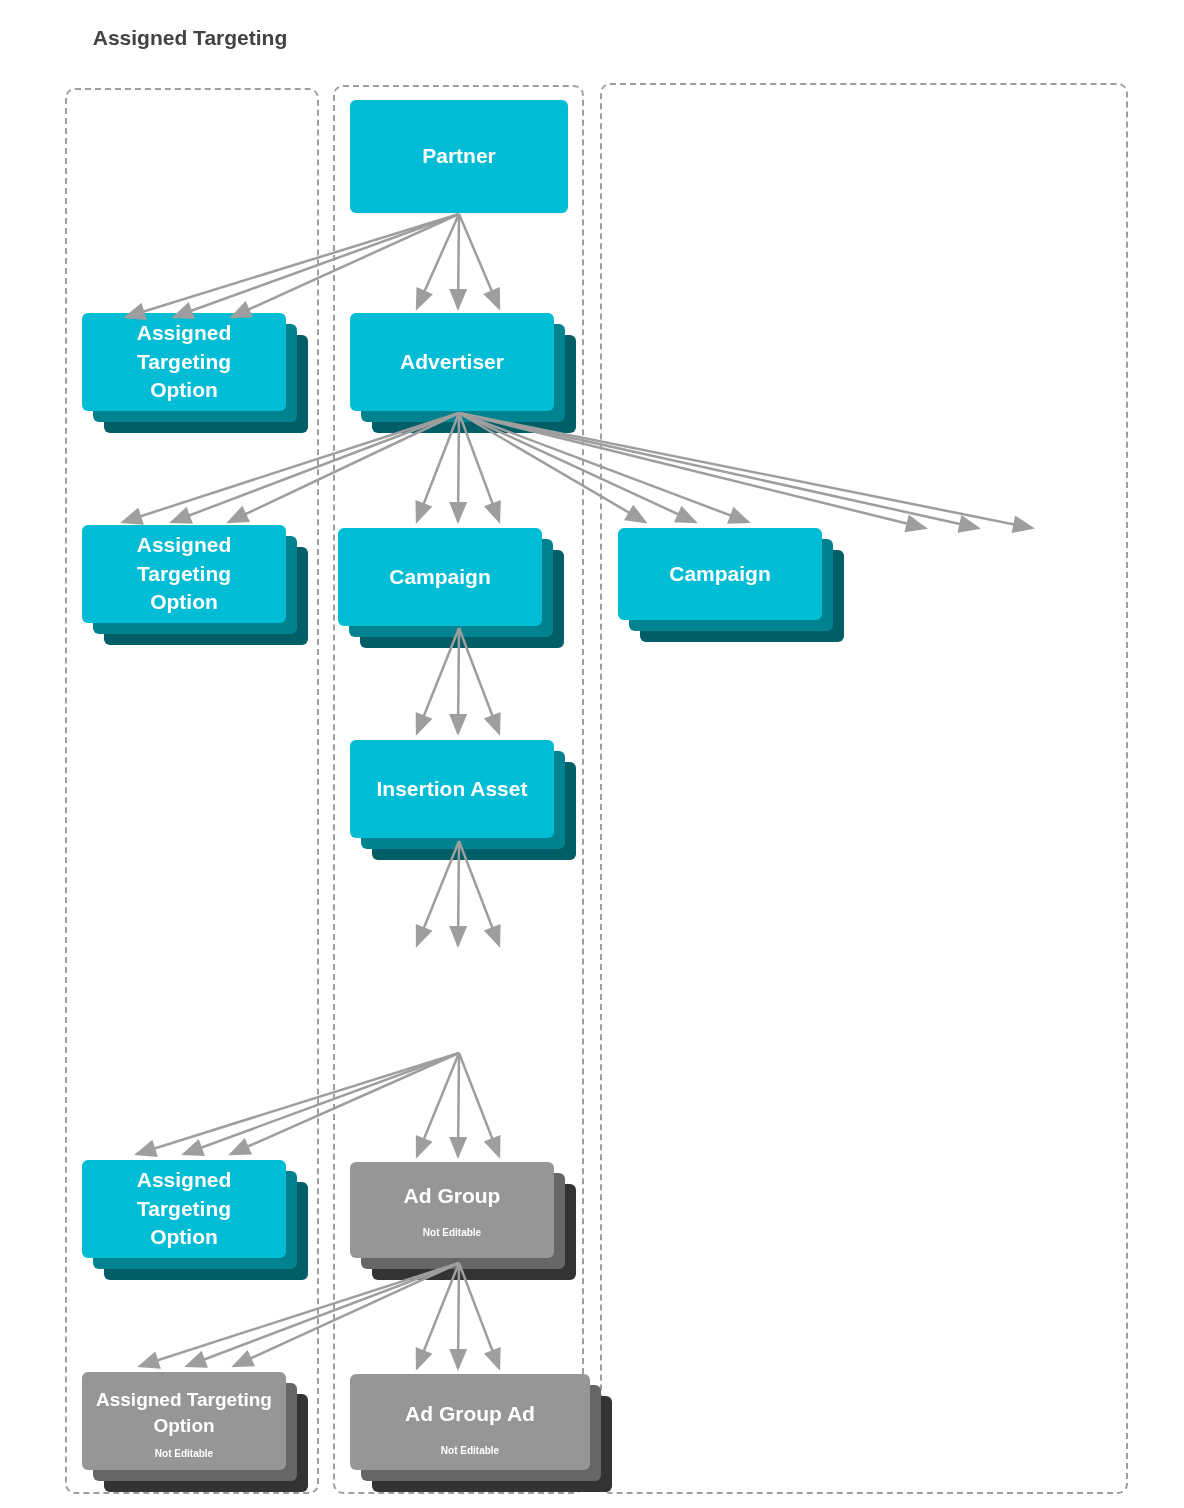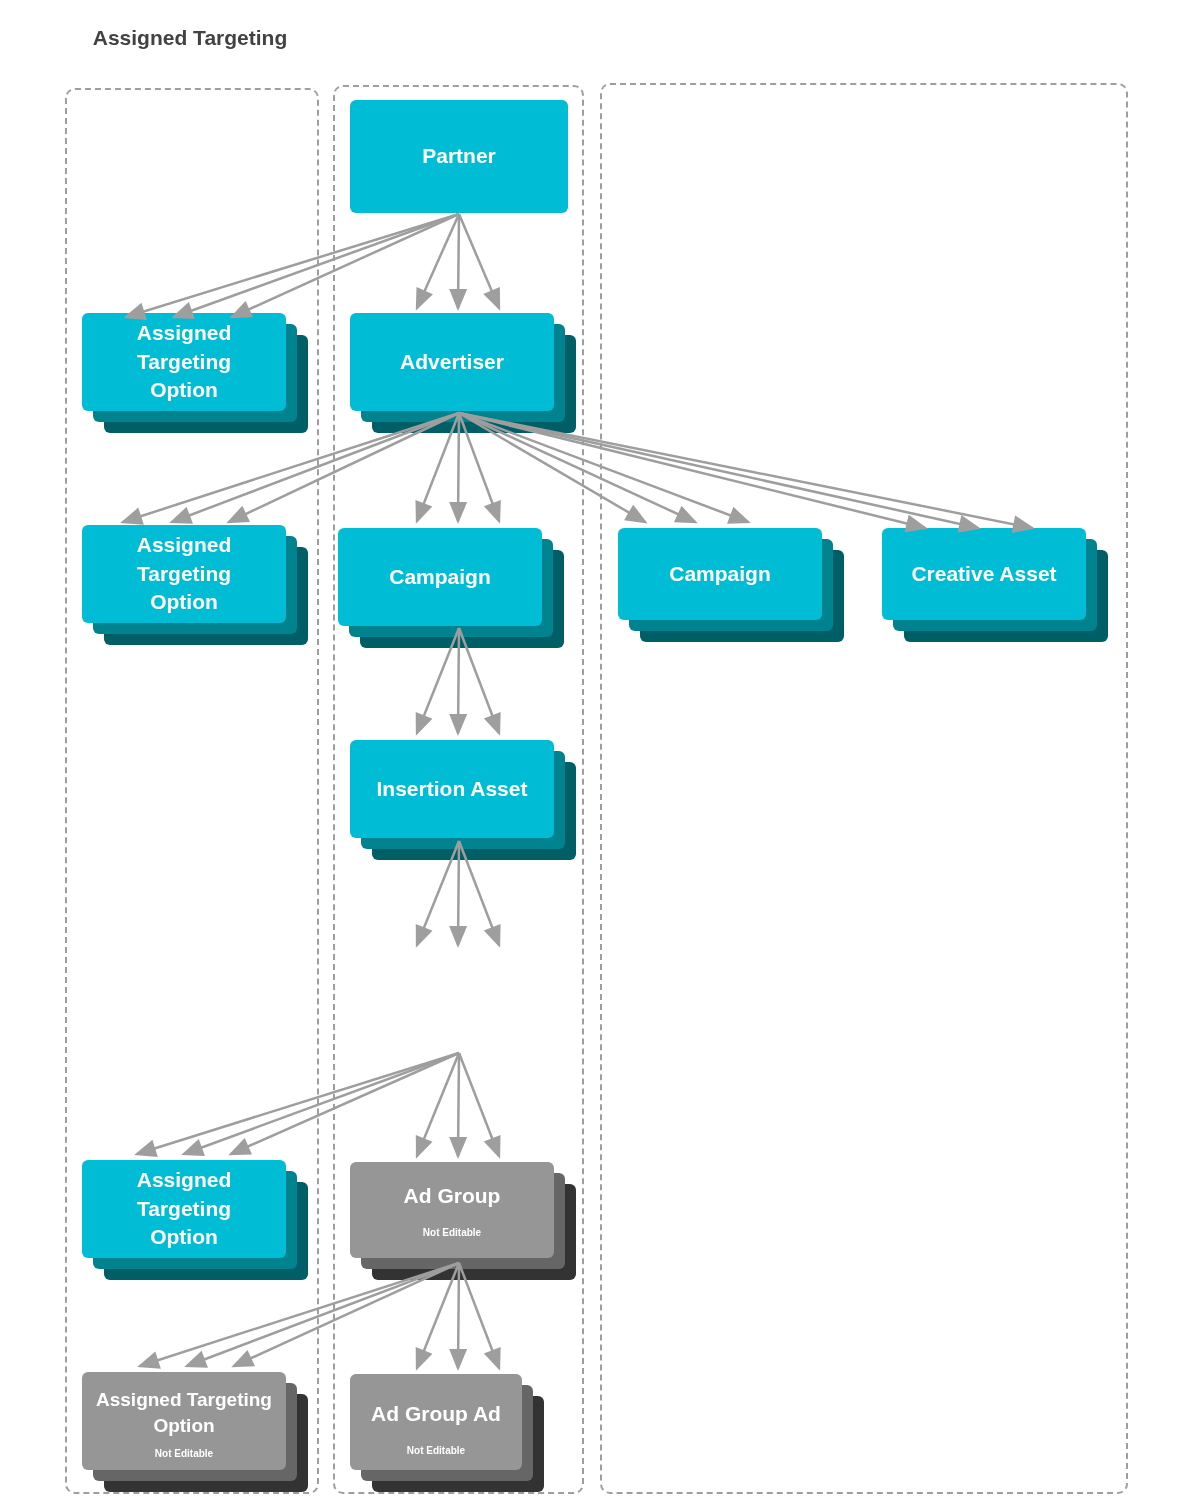--- a/index.html
+++ b/index.html
@@ -47,21 +47,21 @@
   <div class="node cyan stacked" style="left:350px;top:740px;width:204px;height:98px">
     <div class="node-label">Insertion Asset</div>
   </div>
 
 
   <div class="node gray" style="left:350px;top:1162px;width:204px;height:96px;">
     <div class="node-label">Ad Group</div>
     <div class="node-sublabel">Not Editable</div>
   </div>
 
-  <div class="node gray" style="left:350px;top:1374px;width:172px;height:96px;padding-top:12px">
+  <div class="node gray" style="left:350px;top:1374px;width:240px;height:96px;padding-top:12px">
     <div class="node-label">Ad Group Ad</div>
     <div class="node-sublabel">Not Editable</div>
   </div>
 
   <div class="node cyan stacked pad-narrow" style="left:82px;top:313px;width:204px;height:98px">
     <div class="node-label">Assigned Targeting Option</div>
   </div>
 
   <div class="node cyan stacked pad-narrow" style="left:82px;top:525px;width:204px;height:98px">
     <div class="node-label">Assigned Targeting Option</div>
@@ -73,23 +73,20 @@
 
   <div class="node gray pad-mid" style="left:82px;top:1372px;width:204px;height:98px;padding-top:4px">
     <div class="node-label" style="font-size:19px">Assigned Targeting Option</div>
     <div class="node-sublabel" style="margin-top:10px">Not Editable</div>
   </div>
 
   <div class="node cyan stacked" style="left:618px;top:528px;width:204px;height:92px">
     <div class="node-label">Campaign</div>
   </div>
 
-  <div class="node cyan stacked" style="left:882px;top:528px;width:204px;height:92px">
-    <div class="node-label">Creative Asset</div>
-  </div>
 
   <svg class="arrows" width="1184" height="1508">
     <defs>
       <marker id="arrowhead" markerUnits="userSpaceOnUse" markerWidth="26" markerHeight="22" refX="20" refY="10" orient="auto">
         <path d="M1,1 L23,10 L1,19 Z" fill="#9E9E9E"></path>
       </marker>
     </defs>
     <g id="arrow-lines">
         <line x1="459" y1="214" x2="126" y2="317" stroke="#9E9E9E" stroke-width="2.5" marker-end="url(#arrowhead)"></line>
         <line x1="459" y1="214" x2="174" y2="317" stroke="#9E9E9E" stroke-width="2.5" marker-end="url(#arrowhead)"></line>

